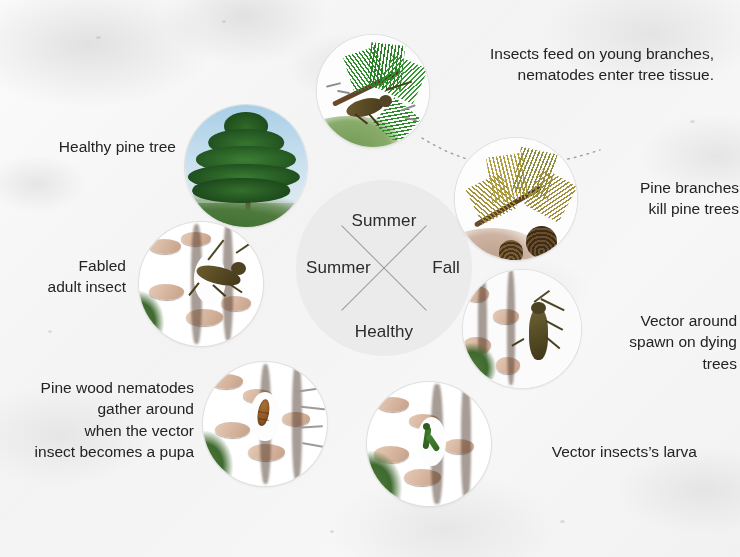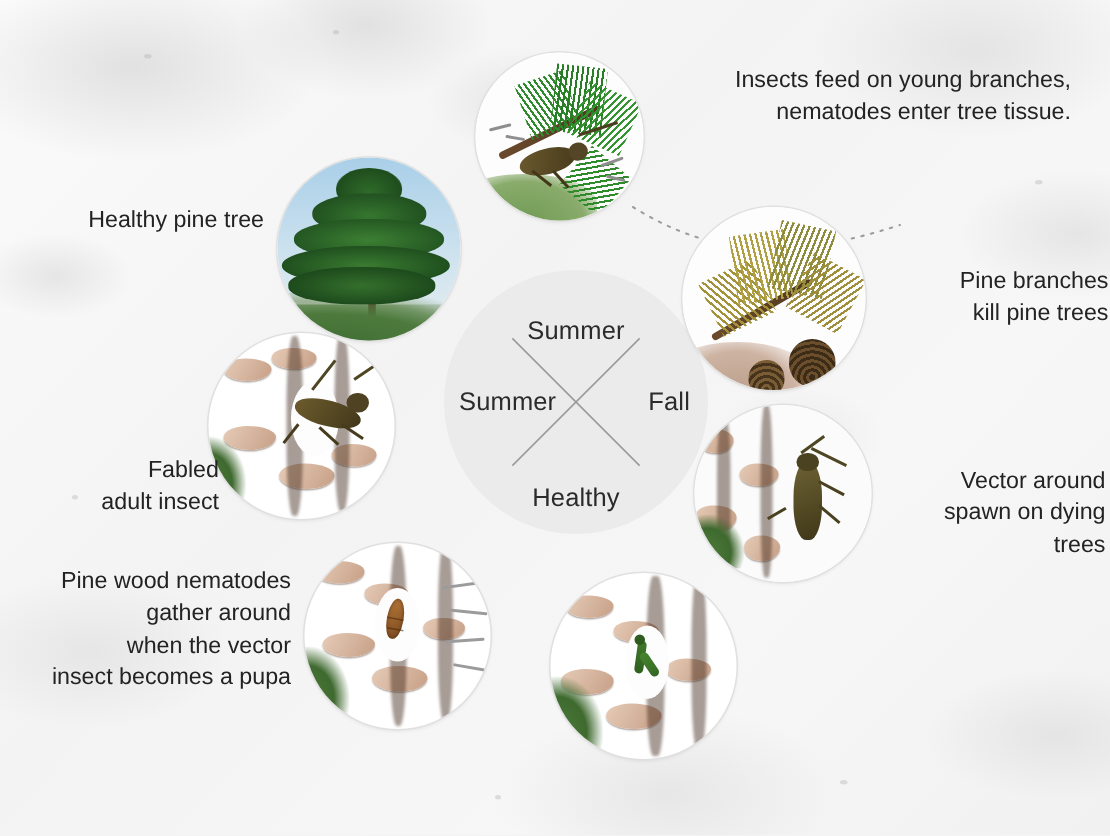--- a/index.html
+++ b/index.html
@@ -203,20 +203,21 @@
       <div class="bark-dark" style="left:52%;top:2%;width:9%;height:96%;border-radius:40%;"></div>
       <div class="bark-dark" style="left:76%;top:0%;width:8%;height:96%;border-radius:40%;"></div>
       <div class="ground-green" style="left:-12%;bottom:2%;width:40%;height:42%;"></div>
       <div class="white-oval" style="left:40%;top:28%;width:24%;height:40%;"></div>
 
       <div style="position:absolute;left:46%;top:36%;width:6px;height:22px;border-radius:4px;background:linear-gradient(#3f7a2a,#2f5f1f);transform:rotate(8deg);"></div>
       <div style="position:absolute;left:51%;top:42%;width:6px;height:18px;border-radius:4px;background:linear-gradient(#46852f,#356823);transform:rotate(-34deg);"></div>
       <div style="position:absolute;left:45%;top:33%;width:7px;height:7px;border-radius:50%;background:#2e5c1e;"></div>
     </div>
   </div>
+  <div class="caption cap-right" style="left:497px;top:441px;width:200px;">Vector insects’s larva</div>
 
   <div class="node" style="left:203px;top:362px;width:124px;height:124px;">
     <div class="scene">
       <div class="bark"></div>
       <div class="bark-flake" style="left:6%;top:10%;width:26%;height:12%;"></div>
       <div class="bark-flake" style="left:32%;top:22%;width:24%;height:11%;"></div>
       <div class="bark-flake" style="left:10%;top:48%;width:28%;height:13%;"></div>
       <div class="bark-flake" style="left:36%;top:66%;width:30%;height:14%;"></div>
       <div class="bark-flake" style="left:64%;top:40%;width:22%;height:12%;"></div>
       <div class="bark-dark" style="left:46%;top:2%;width:9%;height:96%;border-radius:40%;"></div>
@@ -254,16 +255,16 @@
 
       <div style="position:absolute;left:46%;top:36%;width:36%;height:14%;border-radius:48%;background:linear-gradient(110deg,#6d5c2d,#41371a);transform:rotate(14deg);"></div>
       <div style="position:absolute;left:74%;top:32%;width:12%;height:11%;border-radius:50%;background:#4e4222;"></div>
       <div style="position:absolute;left:78%;top:24%;width:18%;height:1.6px;background:#4e4522;transform:rotate(-34deg);transform-origin:left center;"></div>
       <div style="position:absolute;left:56%;top:30%;width:20%;height:1.6px;background:#4e4522;transform:rotate(-52deg);transform-origin:left center;"></div>
       <div style="position:absolute;left:60%;top:50%;width:14%;height:1.8px;background:#463c1d;transform:rotate(42deg);transform-origin:left center;"></div>
       <div style="position:absolute;left:72%;top:48%;width:14%;height:1.8px;background:#463c1d;transform:rotate(34deg);transform-origin:left center;"></div>
       <div style="position:absolute;left:48%;top:48%;width:13%;height:1.8px;background:#463c1d;transform:rotate(128deg);transform-origin:left center;"></div>
     </div>
   </div>
-  <div class="caption cap-left" style="left:24px;top:255px;width:122px;margin-top:48px;">Fabled
+  <div class="caption cap-left" style="left:4px;top:255px;width:122px;">Fabled
 adult insect</div>
 
 </div>
 
 </body></html>

